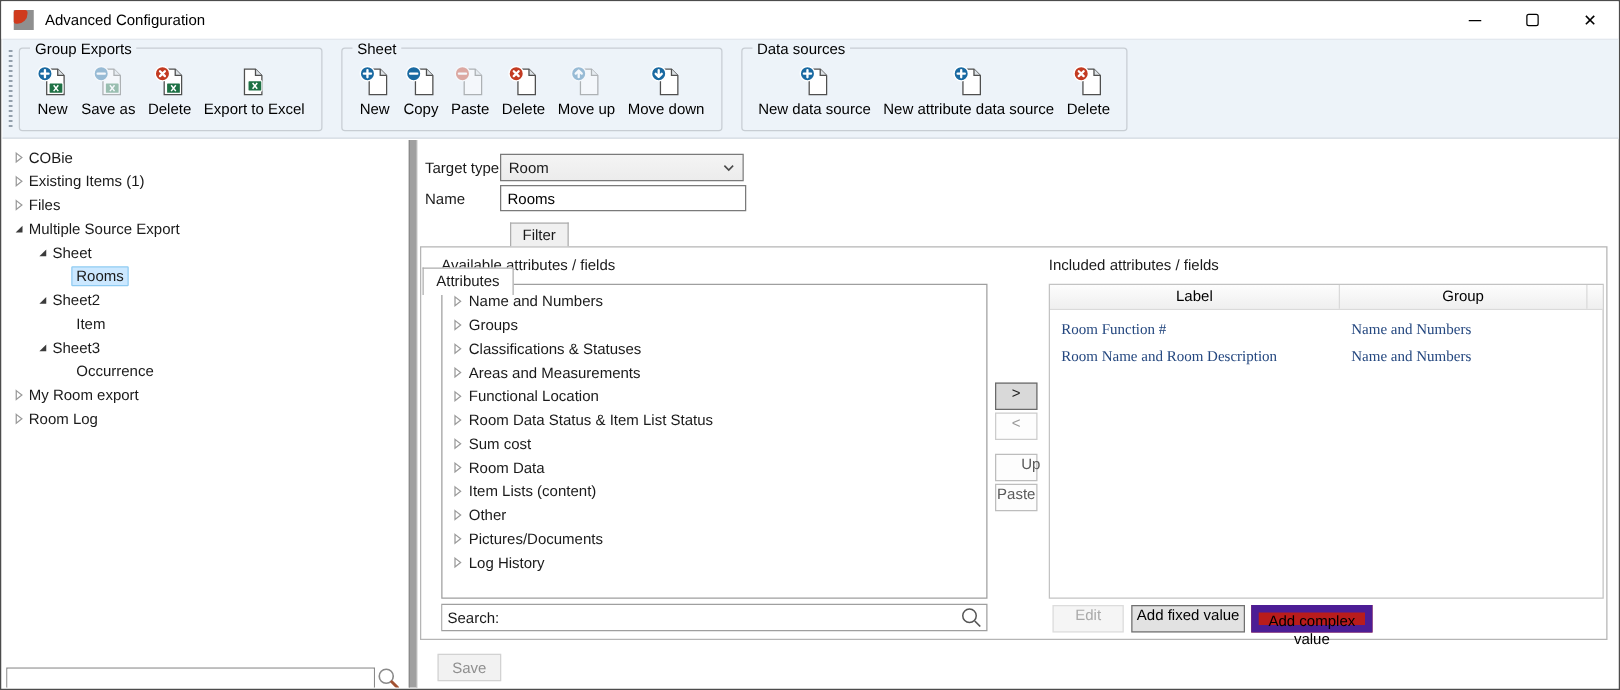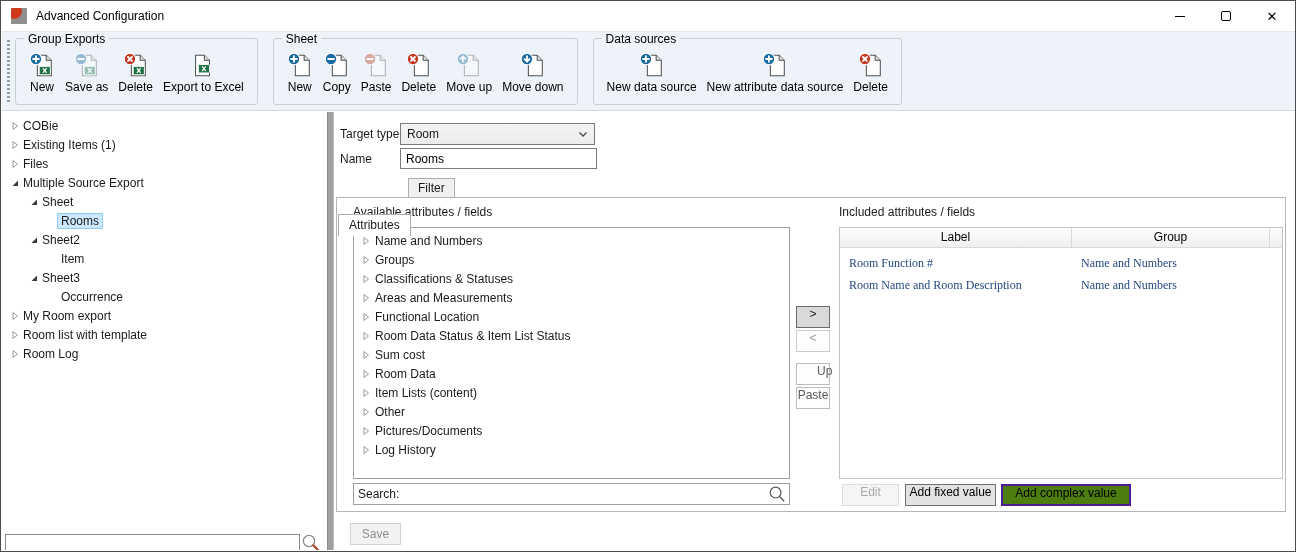--- a/index.html
+++ b/index.html
@@ -101,21 +101,21 @@
   .inc-head .hc{ text-align:center; line-height:19px; color:#000; border-right:1px solid #dadada; }
   .inc-head .hc:last-child{ border-right:none; }
   .inc-row{ display:grid; grid-template-columns:232px 1fr; height:22px; align-items:center; color:#24477f; cursor:default;font-family:Liberation Serif, serif; }
   .inc-row .cell{ padding-left:9px; white-space:nowrap; }
   .inc-rows{ padding-top:4px; }
   
   .act-btn{ position:absolute; top:286px; height:22px; line-height:20px; text-align:center;
     font:12px "Liberation Sans",sans-serif; cursor:default; }
   .btn-edit{ left:505px; width:57px; background:#f5f5f5; border:1px solid #dcdcdc; color:#a9a9a9; }
   .btn-fixed{ left:568px; width:91px; background:#e2e2e2; border:1px solid #707070; color:#000; }
-  .btn-complex{ left:664px; width:130px; background:#4d7c0f; border:2px solid #4c1d95; color:#000; }
+  .btn-complex{ left:664px; width:97px; background:#b91c1c; border:6px solid #4c1d95; color:#000; }
   
   .save-btn{ position:absolute; left:16px; top:411px; width:51px; height:22px; background:#f2f2f2;
     border:1px solid #d2d2d2; color:#8f8f8f; text-align:center; line-height:20px; cursor:default; }
 </style>
 </head>
 <body>
 
 <div class="window">
 
   <div class="titlebar">
@@ -357,28 +357,20 @@
           <span class="t-exp"></span>
           <span class="t-label">Occurrence</span>
         </div>
         <div class="t-row lvl0">
           <span class="t-exp">
               <svg width="10" height="10" viewBox="0 0 10 10">
                 <path d="M3 1.5 L7.5 5 L3 8.5 Z" fill="#fff" stroke="#9a9a9a"></path>
               </svg>
             </span>
           <span class="t-label">My Room export</span>
-        </div>
-        <div class="t-row lvl0">
-          <span class="t-exp">
-              <svg width="10" height="10" viewBox="0 0 10 10">
-                <path d="M3 1.5 L7.5 5 L3 8.5 Z" fill="#fff" stroke="#9a9a9a"></path>
-              </svg>
-            </span>
-          <span class="t-label">Room list with template</span>
         </div>
         <div class="t-row lvl0">
           <span class="t-exp">
               <svg width="10" height="10" viewBox="0 0 10 10">
                 <path d="M3 1.5 L7.5 5 L3 8.5 Z" fill="#fff" stroke="#9a9a9a"></path>
               </svg>
             </span>
           <span class="t-label">Room Log</span>
         </div>
       </div>

